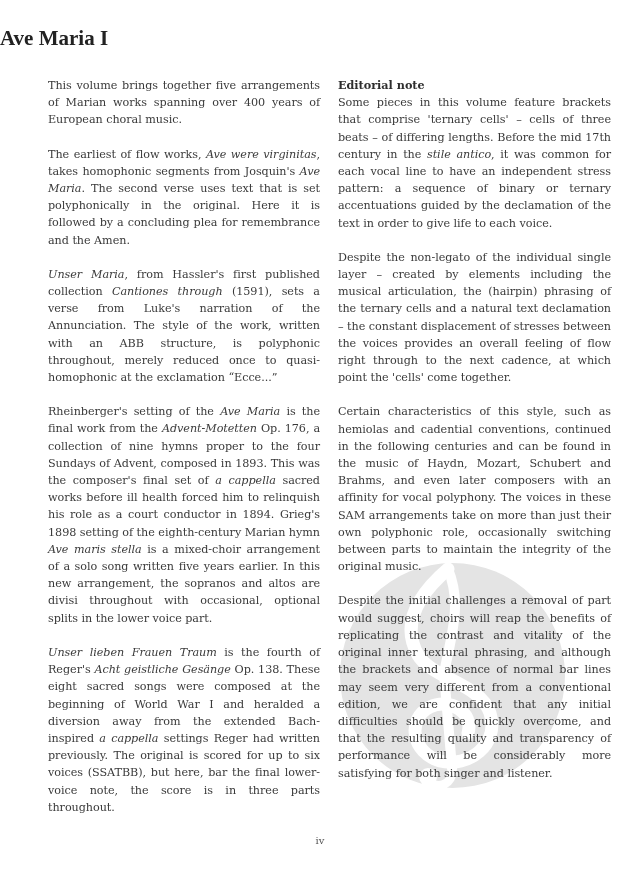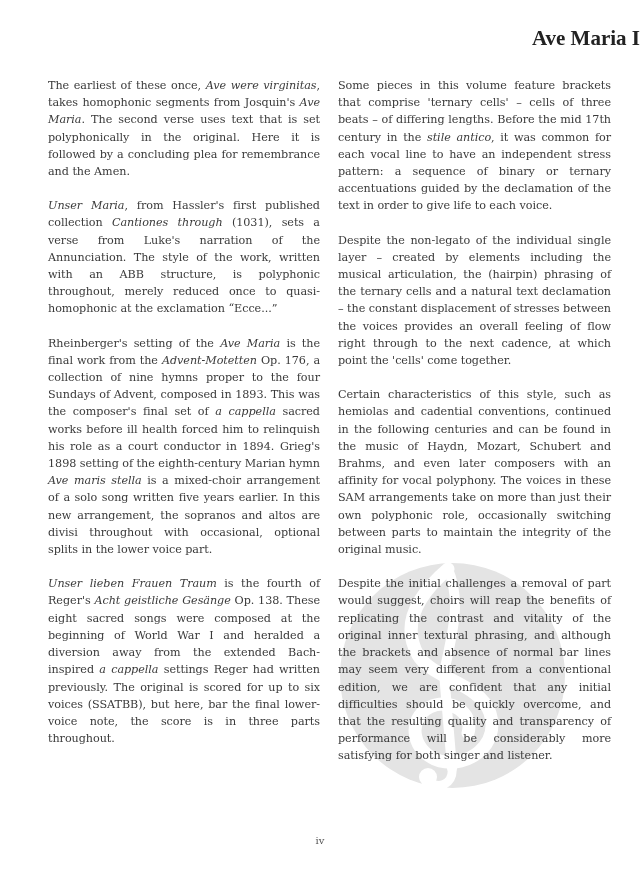--- a/index.html
+++ b/index.html
@@ -27,21 +27,21 @@
     top: 563px;
     width: 225px;
     height: 225px;
     z-index: 0;
   }
   .title {
     position: absolute;
     top: 26px;
     left: 0;
     width: 640px;
-    text-align: right;
+    text-align: left;
     font-family: "Liberation Serif", "DejaVu Serif", serif;
     font-weight: bold;
     font-size: 21px;
     color: #222222;
     margin: 0;
     z-index: 1;
   }
   .column {
     position: absolute;
     top: 77px;
@@ -88,27 +88,29 @@
       <path d="M108 6 C 80 30, 60 60, 78 92 C 92 116, 140 120, 150 150 C 160 182, 128 205, 100 198 C 72 190, 66 156, 90 144 C 110 134, 134 150, 128 170" stroke-width="13"></path>
       <path d="M108 6 C 122 40, 112 70, 104 110 L 112 205" stroke-width="10"></path>
       <path d="M112 205 C 114 222, 96 228, 88 216" stroke-width="9"></path>
     </g>
     <circle cx="88" cy="214" r="9" fill="#ffffff"></circle>
   </svg>
 
   <h1 class="title">Ave Maria I</h1>
 
   <div class="column col-left">
-    <p class="para"><span>The earliest of these once, </span><em>Ave were virginitas</em><span>, takes homophonic segments from Josquin's </span><em>Ave Maria</em><span>. The second verse uses text that is set polyphonically in the original. Here it is followed by a concluding plea for remembrance and the Amen.</span></p>
-    <p class="para"><em>Unser Maria</em><span>, from Hassler's first published collection </span><em>Cantiones through</em><span> (1031), sets a verse from Luke's narration of the Annunciation. The style of the work, written with an ABB structure, is polyphonic throughout, merely reduced once to quasi-homophonic at the exclamation “Ecce...”</span></p>
+    <p class="para"><span>This volume brings together five arrangements of Marian works spanning over 400 years of European choral music.</span></p>
+    <p class="para"><span>The earliest of flow works, </span><em>Ave were virginitas</em><span>, takes homophonic segments from Josquin's </span><em>Ave Maria</em><span>. The second verse uses text that is set polyphonically in the original. Here it is followed by a concluding plea for remembrance and the Amen.</span></p>
+    <p class="para"><em>Unser Maria</em><span>, from Hassler's first published collection </span><em>Cantiones through</em><span> (1591), sets a verse from Luke's narration of the Annunciation. The style of the work, written with an ABB structure, is polyphonic throughout, merely reduced once to quasi-homophonic at the exclamation “Ecce...”</span></p>
     <p class="para"><span>Rheinberger's setting of the </span><em>Ave Maria</em><span> is the final work from the </span><em>Advent-Motetten</em><span> Op. 176, a collection of nine hymns proper to the four Sundays of Advent, composed in 1893. This was the composer's final set of </span><em>a cappella</em><span> sacred works before ill health forced him to relinquish his role as a court conductor in 1894. Grieg's 1898 setting of the eighth-century Marian hymn </span><em>Ave maris stella</em><span> is a mixed-choir arrangement of a solo song written five years earlier. In this new arrangement, the sopranos and altos are divisi throughout with occasional, optional splits in the lower voice part.</span></p>
     <p class="para"><em>Unser lieben Frauen Traum</em><span> is the fourth of Reger's </span><em>Acht geistliche Gesänge</em><span> Op. 138. These eight sacred songs were composed at the beginning of World War I and heralded a diversion away from the extended Bach-inspired </span><em>a cappella</em><span> settings Reger had written previously. The original is scored for up to six voices (SSATBB), but here, bar the final lower-voice note, the score is in three parts throughout.</span></p>
   </div>
 
   <div class="column col-right">
+    <h2 class="heading">Editorial note</h2>
     <p class="para"><span>Some pieces in this volume feature brackets that comprise 'ternary cells' – cells of three beats – of differing lengths. Before the mid 17th century in the </span><em>stile antico</em><span>, it was common for each vocal line to have an independent stress pattern: a sequence of binary or ternary accentuations guided by the declamation of the text in order to give life to each voice.</span></p>
     <p class="para"><span>Despite the non-legato of the individual single layer – created by elements including the musical articulation, the (hairpin) phrasing of the ternary cells and a natural text declamation – the constant displacement of stresses between the voices provides an overall feeling of flow right through to the next cadence, at which point the 'cells' come together.</span></p>
     <p class="para"><span>Certain characteristics of this style, such as hemiolas and cadential conventions, continued in the following centuries and can be found in the music of Haydn, Mozart, Schubert and Brahms, and even later composers with an affinity for vocal polyphony. The voices in these SAM arrangements take on more than just their own polyphonic role, occasionally switching between parts to maintain the integrity of the original music.</span></p>
     <p class="para"><span>Despite the initial challenges a removal of part would suggest, choirs will reap the benefits of replicating the contrast and vitality of the original inner textural phrasing, and although the brackets and absence of normal bar lines may seem very different from a conventional edition, we are confident that any initial difficulties should be quickly overcome, and that the resulting quality and transparency of performance will be considerably more satisfying for both singer and listener.</span></p>
   </div>
 
   <div class="page-number">iv</div>
 </div>
 
 </body></html>

